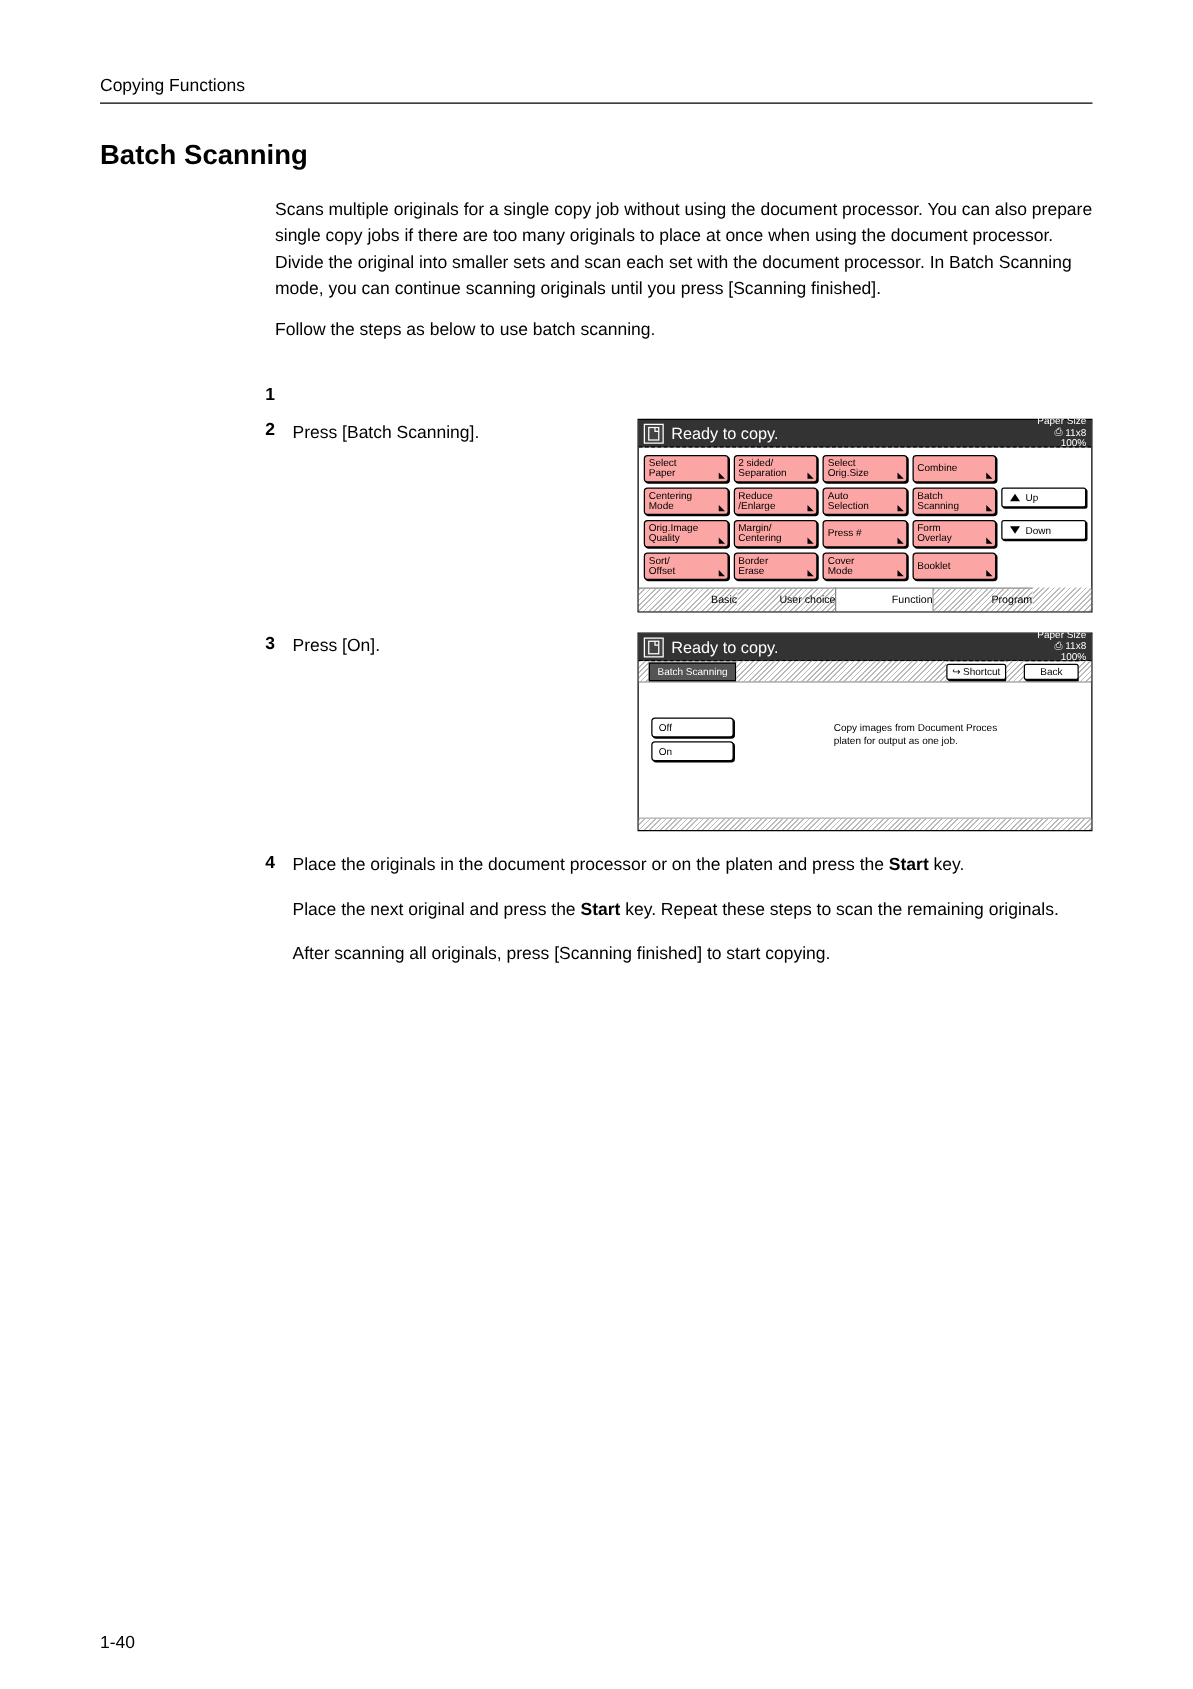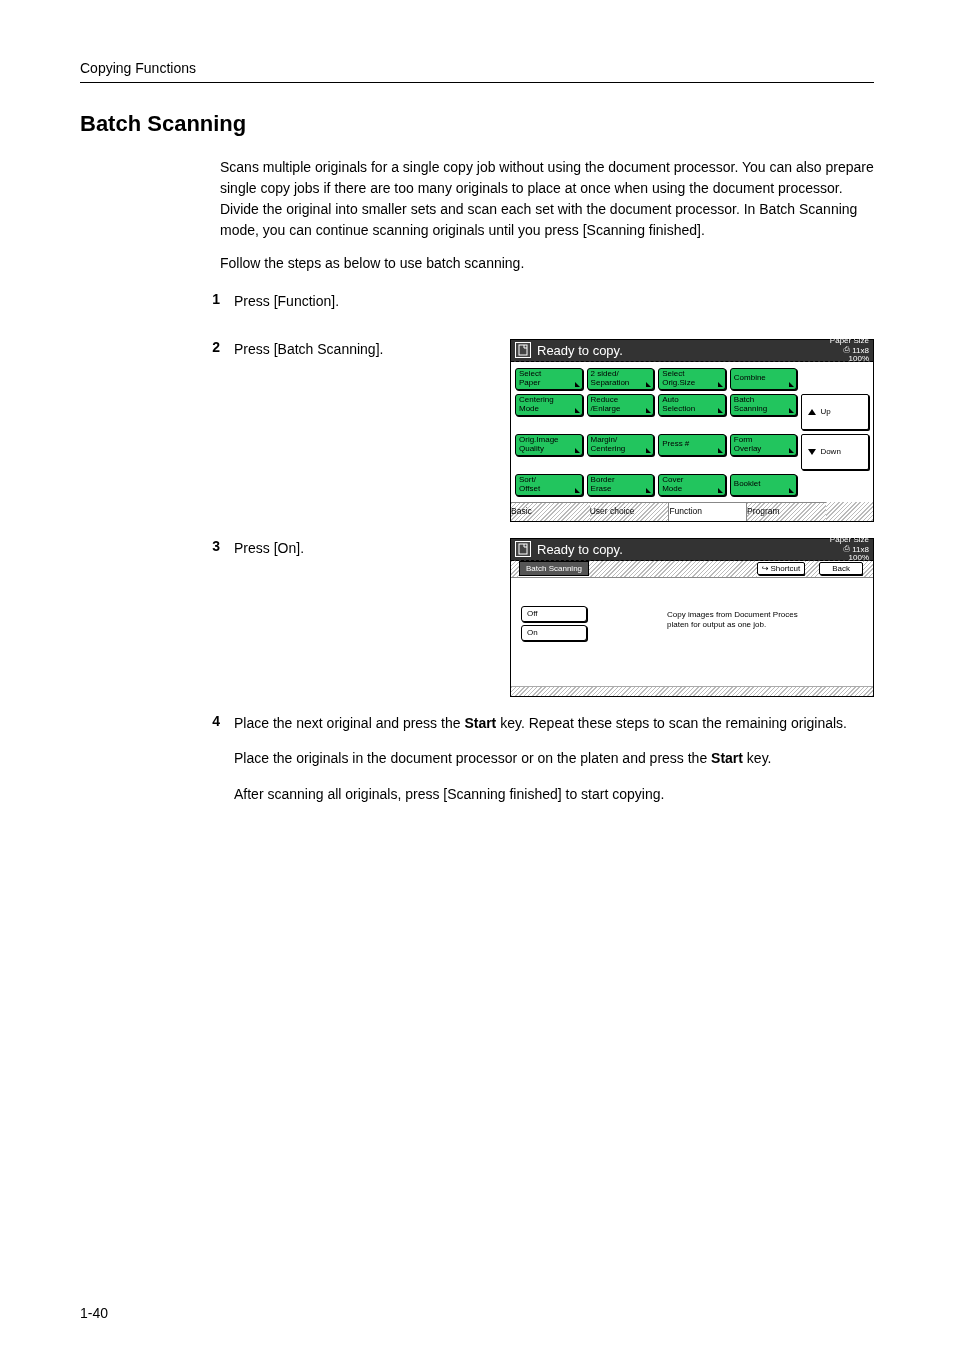--- a/index.html
+++ b/index.html
@@ -32,21 +32,21 @@
   }
   .intro {
     margin-left: 140px;
     font-size: 14px;
     line-height: 1.5;
     margin-bottom: 14px;
   }
   .intro2 {
     margin-left: 140px;
     font-size: 14px;
-    margin-bottom: 20px;
+    margin-bottom: 36px;
   }
   .step {
     display: flex;
     align-items: flex-start;
     margin-bottom: 12px;
     font-size: 14px;
   }
   .step-num {
     width: 30px;
     text-align: right;
@@ -114,21 +114,21 @@
   
   .grid-area {
     padding: 6px 4px 0 4px;
     display: grid;
     grid-template-columns: repeat(5, 1fr);
     gap: 4px 4px;
   }
   .fn-btn {
     border: 1px solid #000;
     border-radius: 3px;
-    background: #22c55e;
+    background: #fca5a5;
     height: 22px;
     padding: 1px 3px;
     font-size: 8px;
     line-height: 1.05;
     position: relative;
     display: flex;
     flex-direction: column;
     justify-content: center;
     box-shadow: 1px 1px 0 #000;
   }
@@ -137,39 +137,39 @@
     position: absolute;
     right: 2px; bottom: 2px;
     width: 0; height: 0;
     border-left: 5px solid #000;
     border-top: 5px solid transparent;
   }
   .arrow-btn {
     border: 1px solid #000;
     border-radius: 2px;
     background: #fff;
-    height: 36px;
+    height: 16px;
     display: flex;
     align-items: center;
     justify-content: flex-start;
     gap: 4px;
     padding: 0 6px;
     font-size: 8px;
     box-shadow: 1px 1px 0 #000;
   }
   .tri-up { width:0;height:0;border-left:4px solid transparent;border-right:4px solid transparent;border-bottom:6px solid #000;}
   .tri-down{ width:0;height:0;border-left:4px solid transparent;border-right:4px solid transparent;border-top:6px solid #000;}
   .tab-row {
     display: grid;
     grid-template-columns: repeat(4, 1fr);
     gap: 0;
     margin-top: 6px;
   }
   .tab {
-    text-align: left;
+    text-align: right;
     font-size: 8.5px;
     padding: 3px 0 5px 0;
     border-top: 1px solid #888;
     position: relative;
   }
   .tab.inactive {
     background-image: repeating-linear-gradient(135deg, #bbb 0, #bbb 1px, #fff 1px, #fff 3px);
   }
   .tab.active {
     background: #fff;
@@ -265,23 +265,20 @@
   <div class="breadcrumb">Copying Functions</div>
   <hr class="hr">
 
   <div class="section-title">Batch Scanning</div>
 
   <div class="intro">Scans multiple originals for a single copy job without using the document processor. You can also prepare single copy jobs if there are too many originals to place at once when using the document processor. Divide the original into smaller sets and scan each set with the document processor. In Batch Scanning mode, you can continue scanning originals until you press [Scanning finished].</div>
   <div class="intro2">Follow the steps as below to use batch scanning.</div>
 
   <div class="step">
     <div class="step-num">1</div>
-    <div class="step-body">
-        <p>Press [Function].</p>
-      </div>
   </div>
 
   <div class="step row2">
     <div class="step-num">2</div>
     <div class="step-body" style="flex:0 0 160px;">
         <p>Press [Batch Scanning].</p>
       </div>
 
     <div class="screenshot">
       <div class="titlebar">
@@ -435,23 +432,23 @@
       </div>
 
       <div class="bottom-hatch"></div>
     </div>
   </div>
 
   <div class="step row4">
     <div class="step-num">4</div>
     <div class="step-body">
       <p>
-        <span>Place the next original and press the </span><b class="inline">Start</b><span> key. Repeat these steps to scan the remaining originals.</span>
+        <span>Place the originals in the document processor or on the platen and press the </span><b class="inline">Start</b><span> key.</span>
       </p>
       <p>
-        <span>Place the originals in the document processor or on the platen and press the </span><b class="inline">Start</b><span> key.</span>
+        <span>Place the next original and press the </span><b class="inline">Start</b><span> key. Repeat these steps to scan the remaining originals.</span>
       </p>
       <p>After scanning all originals, press [Scanning finished] to start copying.</p>
     </div>
   </div>
 </div>
 
 <div class="page-num">1-40</div>
 
 </body></html>

